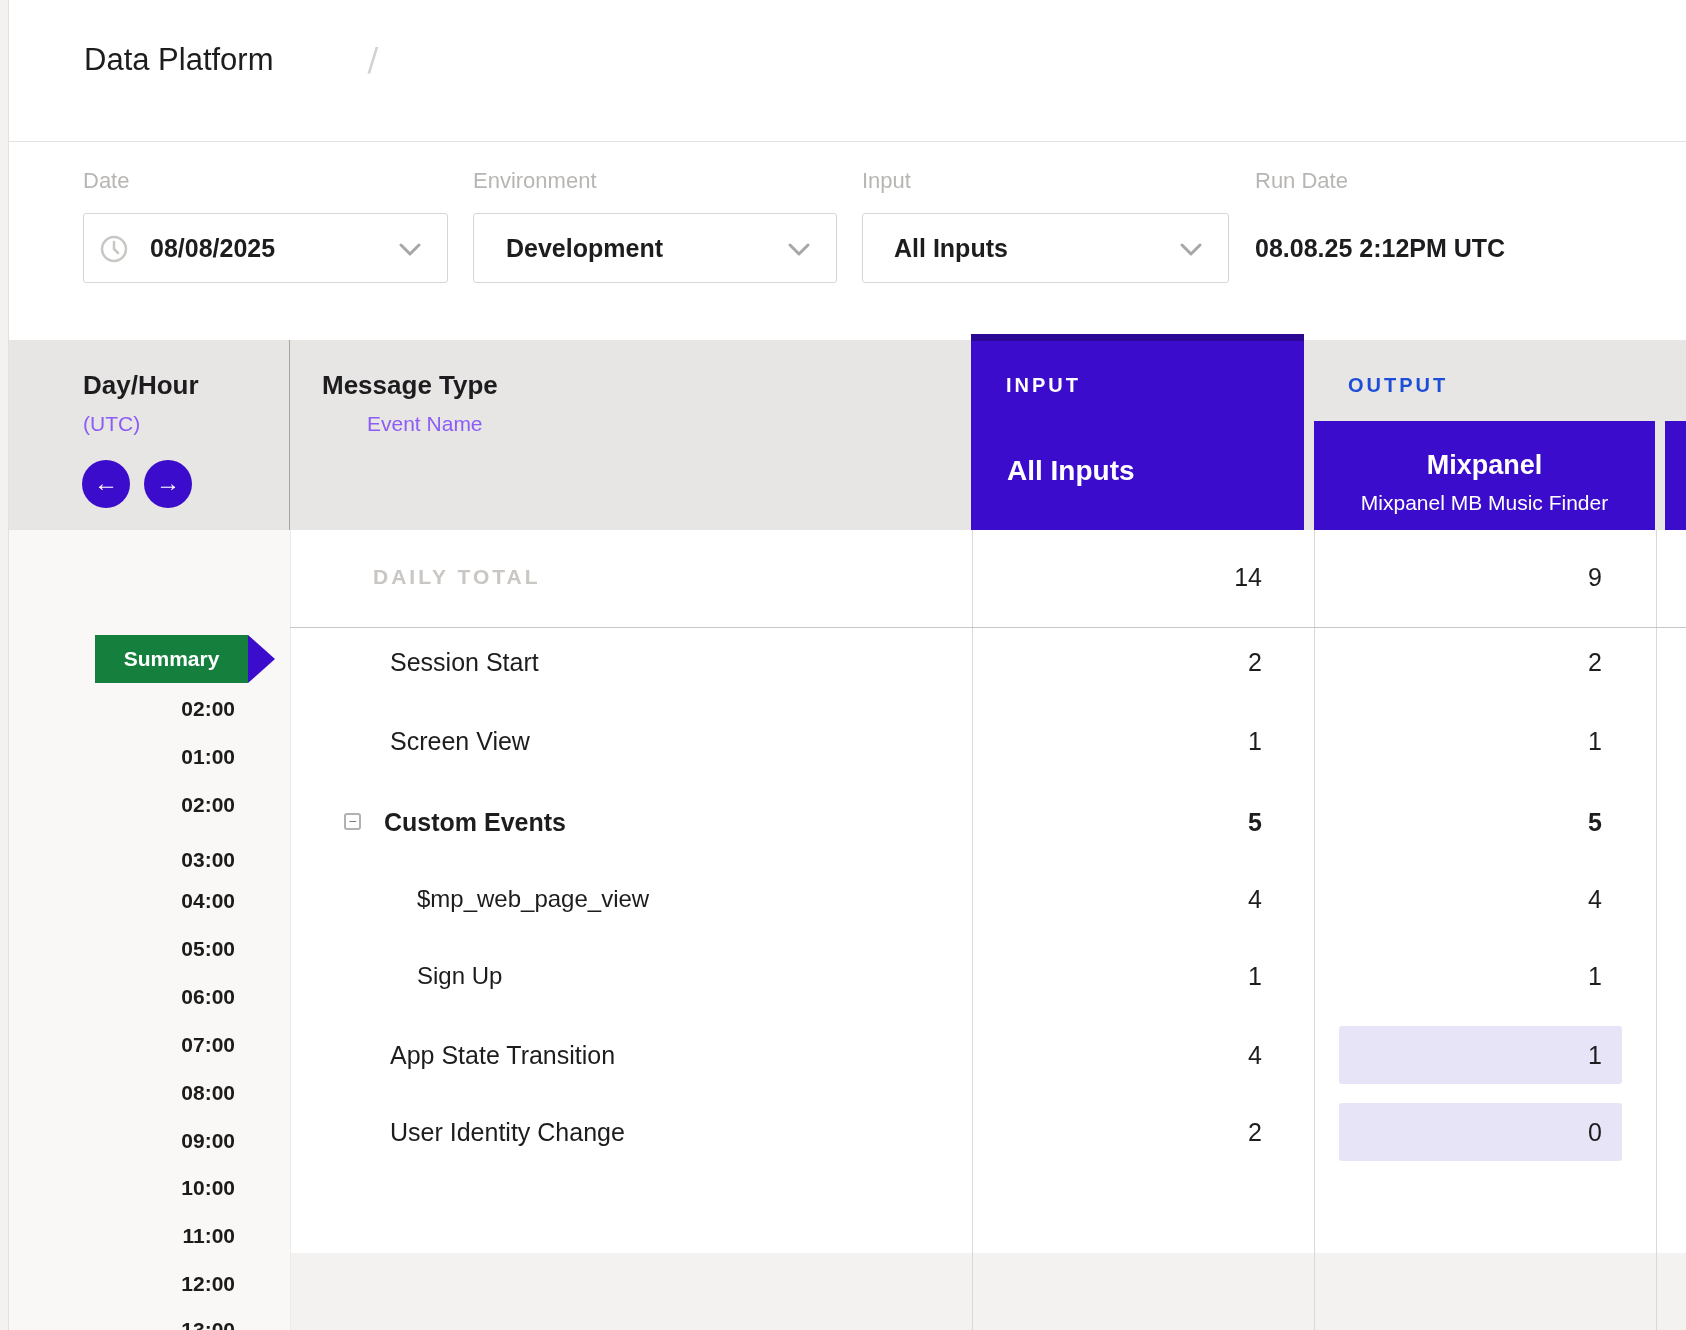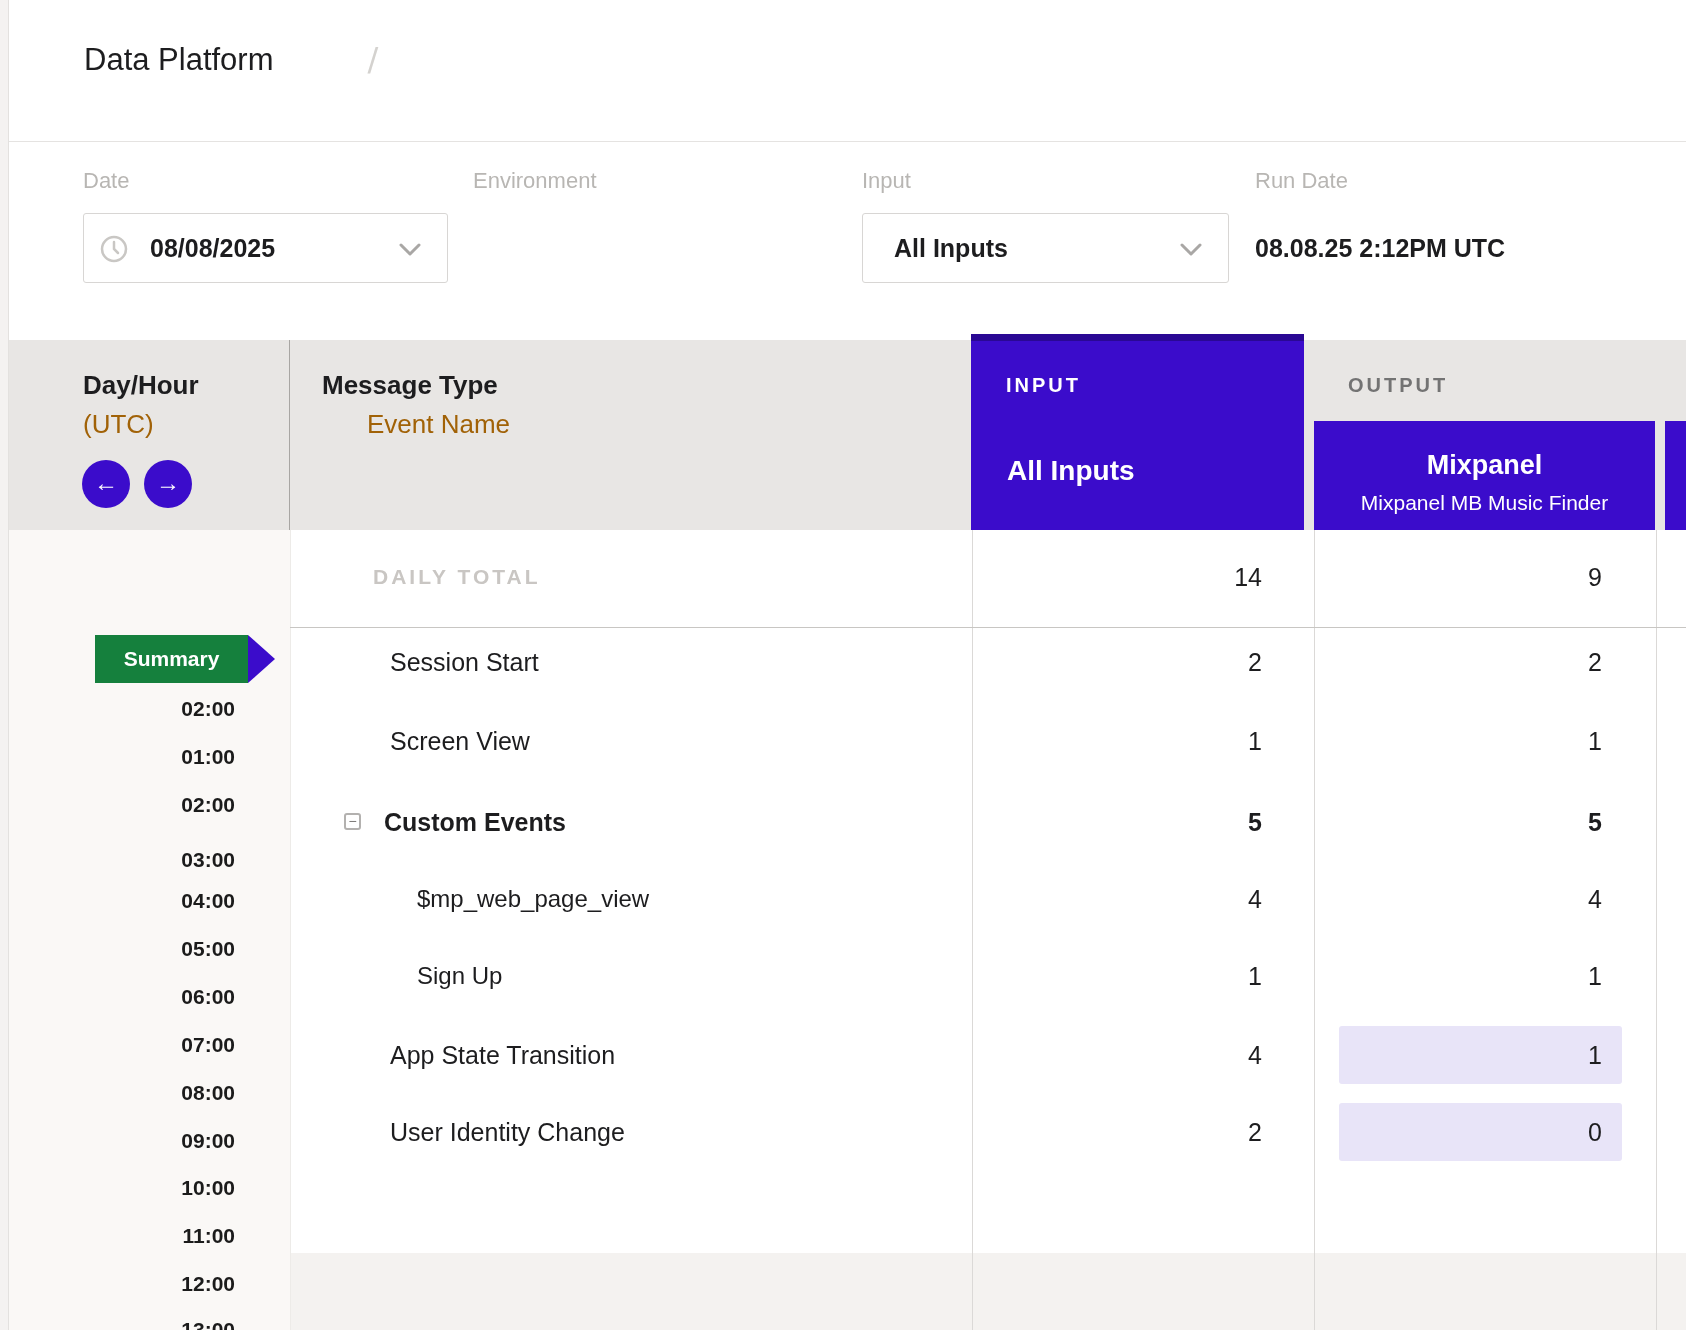--- a/index.html
+++ b/index.html
@@ -13,21 +13,21 @@
   .hline{position:absolute;height:1px;background:#e5e3e1;}
   .flabel{font-size:22px;line-height:26px;color:#b8b6b3;}
   .fbox{position:absolute;box-sizing:border-box;height:70px;background:#fff;border:1px solid #d8d6d4;border-radius:3px;}
   .fval{position:absolute;top:0;height:68px;line-height:68px;font-size:25px;font-weight:bold;white-space:nowrap;}
   .chev{position:absolute;right:26px;top:28px;}
   .rundate{font-size:25px;font-weight:bold;line-height:70px;white-space:nowrap;}
 
   
   .band{position:absolute;left:9px;top:340px;width:1677px;height:190px;background:#e8e6e4;}
   .colhead{font-size:26px;font-weight:bold;line-height:32px;}
-  .colsub{font-size:26px;line-height:24px;color:#a16207;text-align:right;}
+  .colsub{font-size:21px;line-height:24px;color:#8b5cf6;text-align:right;}
   .navbtn{position:absolute;width:48px;height:48px;border-radius:50%;background:#3b0ccb;color:#fff;
           text-align:center;line-height:46px;font-size:24px;cursor:pointer;}
   .inputblock{position:absolute;left:971px;top:334px;width:333px;height:196px;box-sizing:border-box;
               background:#3b0ccb;border-top:7px solid #2a0894;}
   .eyebrow{font-size:20px;font-weight:bold;letter-spacing:3px;line-height:26px;}
   .outblock{position:absolute;background:#3b0ccb;}
   .vline{position:absolute;width:1px;background:#dbd9d7;}
 
   
   .rail{position:absolute;left:9px;top:530px;width:281px;height:800px;background:#faf8f6;}
@@ -71,20 +71,28 @@
     </span>
     <span class="fval" style="left:66px;">08/08/2025</span>
     <span class="chev">
       <svg width="22" height="13" viewBox="0 0 22 13">
           <path d="M2 2 L11 11 L20 2" fill="none" stroke="#a9a7a5" stroke-width="3" stroke-linecap="round" stroke-linejoin="round"></path>
         </svg>
     </span>
   </div>
 
   <div class="abs flabel" style="left:473px;top:168px;">Environment</div>
+  <div class="fbox" style="left:473px;top:213px;width:364px;">
+    <span class="fval" style="left:32px;">Development</span>
+    <span class="chev">
+      <svg width="22" height="13" viewBox="0 0 22 13">
+          <path d="M2 2 L11 11 L20 2" fill="none" stroke="#a9a7a5" stroke-width="3" stroke-linecap="round" stroke-linejoin="round"></path>
+        </svg>
+    </span>
+  </div>
 
   <div class="abs flabel" style="left:862px;top:168px;">Input</div>
   <div class="fbox" style="left:862px;top:213px;width:367px;">
     <span class="fval" style="left:31px;">All Inputs</span>
     <span class="chev">
       <svg width="22" height="13" viewBox="0 0 22 13">
           <path d="M2 2 L11 11 L20 2" fill="none" stroke="#a9a7a5" stroke-width="3" stroke-linecap="round" stroke-linejoin="round"></path>
         </svg>
     </span>
   </div>
@@ -100,21 +108,21 @@
   <div class="vline" style="left:289px;top:340px;height:190px;background:#a8a6a3;"></div>
 
   <div class="abs colhead" style="left:322px;top:369px;">Message Type</div>
   <div class="abs colsub" style="left:367px;top:412px;">Event Name</div>
 
   <div class="inputblock">
     <div class="abs eyebrow" style="left:35px;top:31px;color:#ffffff;">INPUT</div>
     <div class="abs" style="left:36px;top:113px;font-size:28px;font-weight:bold;color:#fff;line-height:34px;">All Inputs</div>
   </div>
 
-  <div class="abs eyebrow" style="left:1348px;top:372px;color:#737373;">OUTPUT</div>
+  <div class="abs eyebrow" style="left:1348px;top:372px;color:#1d4ed8;">OUTPUT</div>
   <div class="outblock" style="left:1314px;top:421px;width:341px;height:109px;">
     <div class="abs" style="left:0;top:27px;width:100%;text-align:center;font-size:27px;font-weight:bold;color:#fff;line-height:34px;">Mixpanel</div>
     <div class="abs" style="left:0;top:70px;width:100%;text-align:center;font-size:21px;color:#fff;line-height:24px;">Mixpanel MB Music Finder</div>
   </div>
   <div class="outblock" style="left:1665px;top:421px;width:21px;height:109px;"></div>
 
   <div class="rail"></div>
   <div class="badge">
     <span>Summary</span>
   </div>

